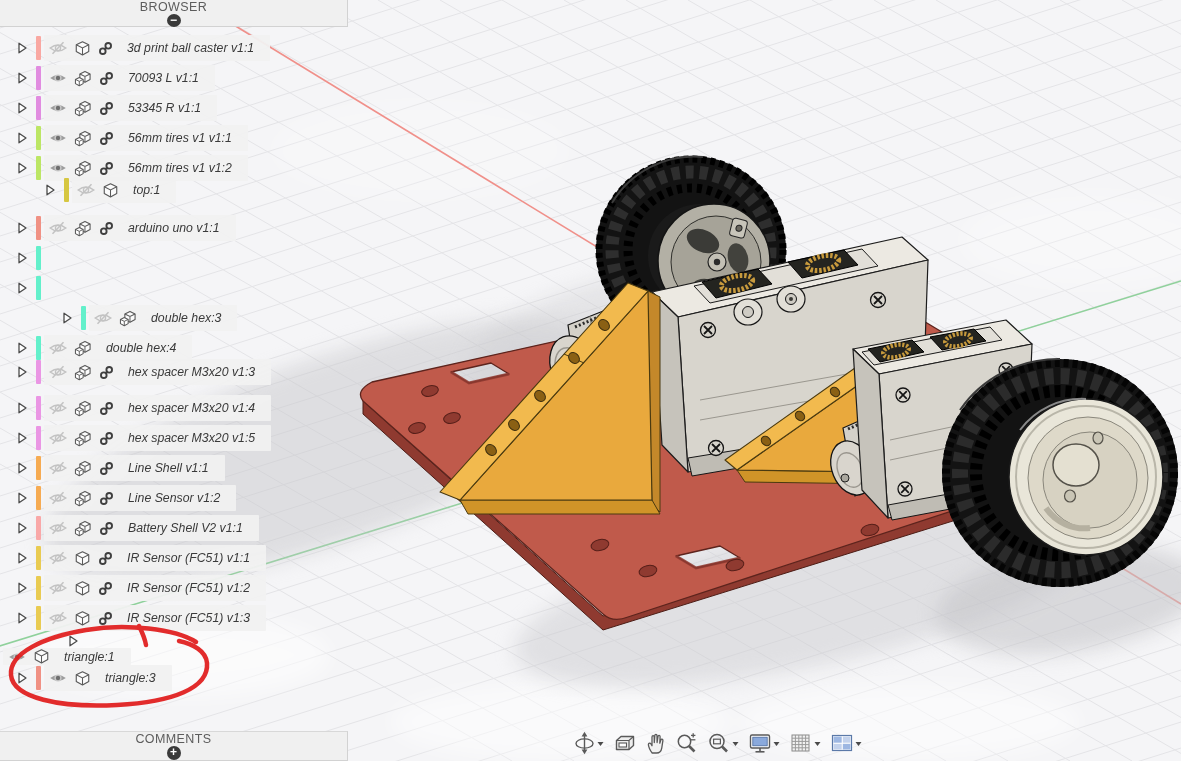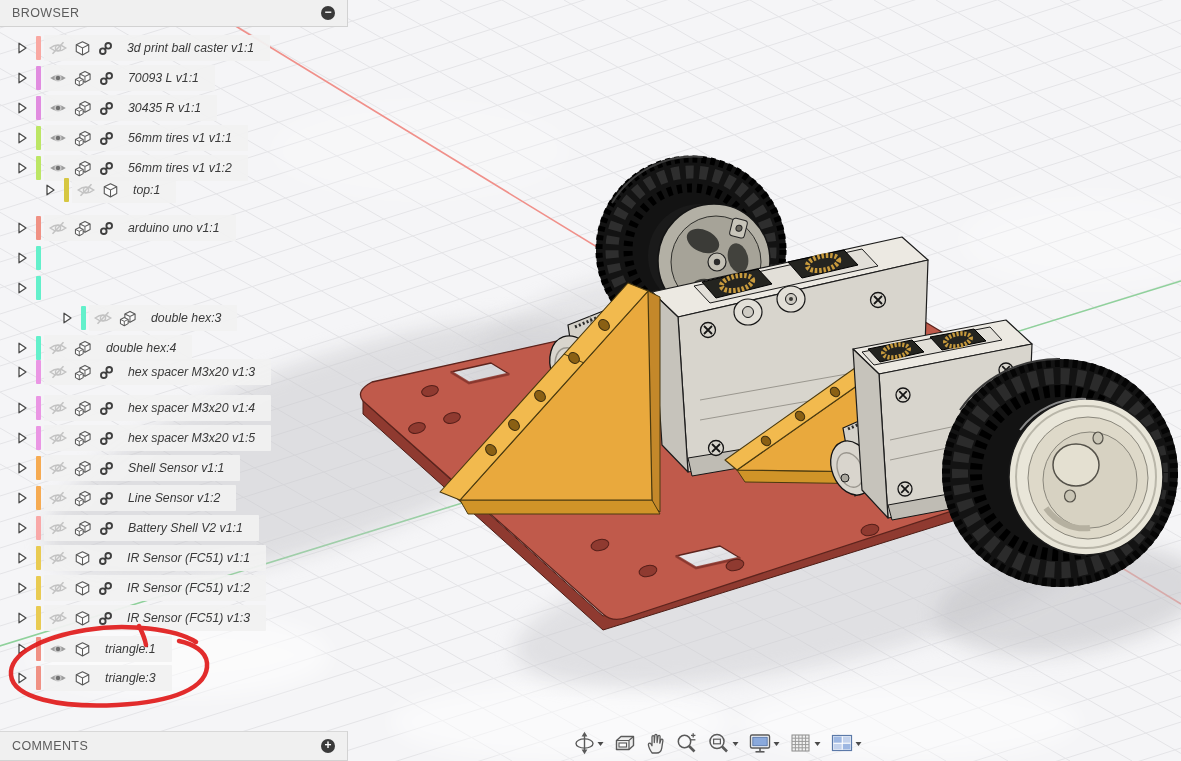--- a/index.html
+++ b/index.html
@@ -3,21 +3,21 @@
 <meta charset="utf-8">
 <style>
   html,body{margin:0;padding:0;}
   body{width:1181px;height:761px;overflow:hidden;position:relative;
        font-family:"Liberation Sans", sans-serif;background:#f5f5f7;}
   #scene{position:absolute;left:0;top:0;z-index:0;}
   
   .panel-bar{position:absolute;left:0;width:348px;height:27px;background:#f0f0f0;
              border-bottom:1px solid #d2d2d2;border-right:1px solid #d2d2d2;
              display:flex;align-items:center;justify-content:space-between;
-             padding:0 12px;box-sizing:border-box;z-index:8;}
+             padding:0 12px;box-sizing:border-box;z-index:8;flex-direction:column;}
   #browser-bar{top:0;border-top:none;}
   #comments-bar{top:731px;height:30px;border-top:1px solid #d8d8d8;}
   .panel-title{font-size:12.5px;color:#5c5c5c;letter-spacing:.4px;}
   .circle-icon{width:14px;height:14px;border-radius:50%;background:#3a3a3a;color:#fff;
                font-size:12px;line-height:13px;text-align:center;font-weight:bold;
                display:inline-block;cursor:pointer;}
   
   #browser-rows{position:absolute;left:0;top:0;z-index:2;}
   .brow{position:absolute;left:0;height:30px;display:flex;align-items:center;}
   .tri{width:12px;height:14px;margin-left:16px;display:inline-flex;}
@@ -440,21 +440,21 @@
         </span>
         <span class="icn">
           <svg width="15" height="15" viewBox="0 0 16 16">
             <g fill="none" stroke="#3f3f3f" stroke-width="2">
               <circle cx="5.1" cy="10.9" r="3"></circle>
               <circle cx="10.9" cy="5.1" r="3"></circle>
               <line x1="6.9" y1="9.1" x2="9.1" y2="6.9" stroke-width="2.3"></line>
             </g>
           </svg>
         </span>
-        <span class="lbl">30435 R  v1:1</span>
+        <span class="lbl">53345 R  v1:1</span>
       </span>
     </div>
     <div class="brow" style="top: 123px;">
       <span class="tri icn">
         <svg width="12" height="14" viewBox="0 0 12 14">
           <path d="M3 2.2 L10 7 L3 11.8 Z" fill="#fdfdfd" stroke="#4c4c4c" stroke-width="1.3" stroke-linejoin="round"></path>
         </svg>
       </span>
       <span class="swatch" style="background: rgb(188, 230, 101);"></span>
       <span class="chip">
@@ -813,21 +813,21 @@
         </span>
         <span class="icn">
           <svg width="15" height="15" viewBox="0 0 16 16">
             <g fill="none" stroke="#3f3f3f" stroke-width="2">
               <circle cx="5.1" cy="10.9" r="3"></circle>
               <circle cx="10.9" cy="5.1" r="3"></circle>
               <line x1="6.9" y1="9.1" x2="9.1" y2="6.9" stroke-width="2.3"></line>
             </g>
           </svg>
         </span>
-        <span class="lbl">Shell Sensor v1:1</span>
+        <span class="lbl">Line Shell v1:1</span>
       </span>
     </div>
     <div class="brow" style="top: 483px;">
       <span class="tri icn">
         <svg width="12" height="14" viewBox="0 0 12 14">
           <path d="M3 2.2 L10 7 L3 11.8 Z" fill="#fdfdfd" stroke="#4c4c4c" stroke-width="1.3" stroke-linejoin="round"></path>
         </svg>
       </span>
       <span class="swatch" style="background: rgb(246, 171, 82);"></span>
       <span class="chip">
@@ -993,21 +993,21 @@
             <g fill="none" stroke="#3f3f3f" stroke-width="2">
               <circle cx="5.1" cy="10.9" r="3"></circle>
               <circle cx="10.9" cy="5.1" r="3"></circle>
               <line x1="6.9" y1="9.1" x2="9.1" y2="6.9" stroke-width="2.3"></line>
             </g>
           </svg>
         </span>
         <span class="lbl">IR Sensor (FC51) v1:3</span>
       </span>
     </div>
-    <div class="brow" style="top: 634px;">
+    <div class="brow" style="top: 634px; flex-direction: column;">
       <span class="tri icn">
         <svg width="12" height="14" viewBox="0 0 12 14">
           <path d="M3 2.2 L10 7 L3 11.8 Z" fill="#fdfdfd" stroke="#4c4c4c" stroke-width="1.3" stroke-linejoin="round"></path>
         </svg>
       </span>
       <span class="swatch" style="background: rgb(240, 145, 132);"></span>
       <span class="chip">
         <span class="icn">
           <svg width="18" height="14" viewBox="0 0 18 14">
             <path d="M1.2 7 Q9 0.8 16.8 7 Q9 13.2 1.2 7 Z" fill="#9d9d9d"></path>

